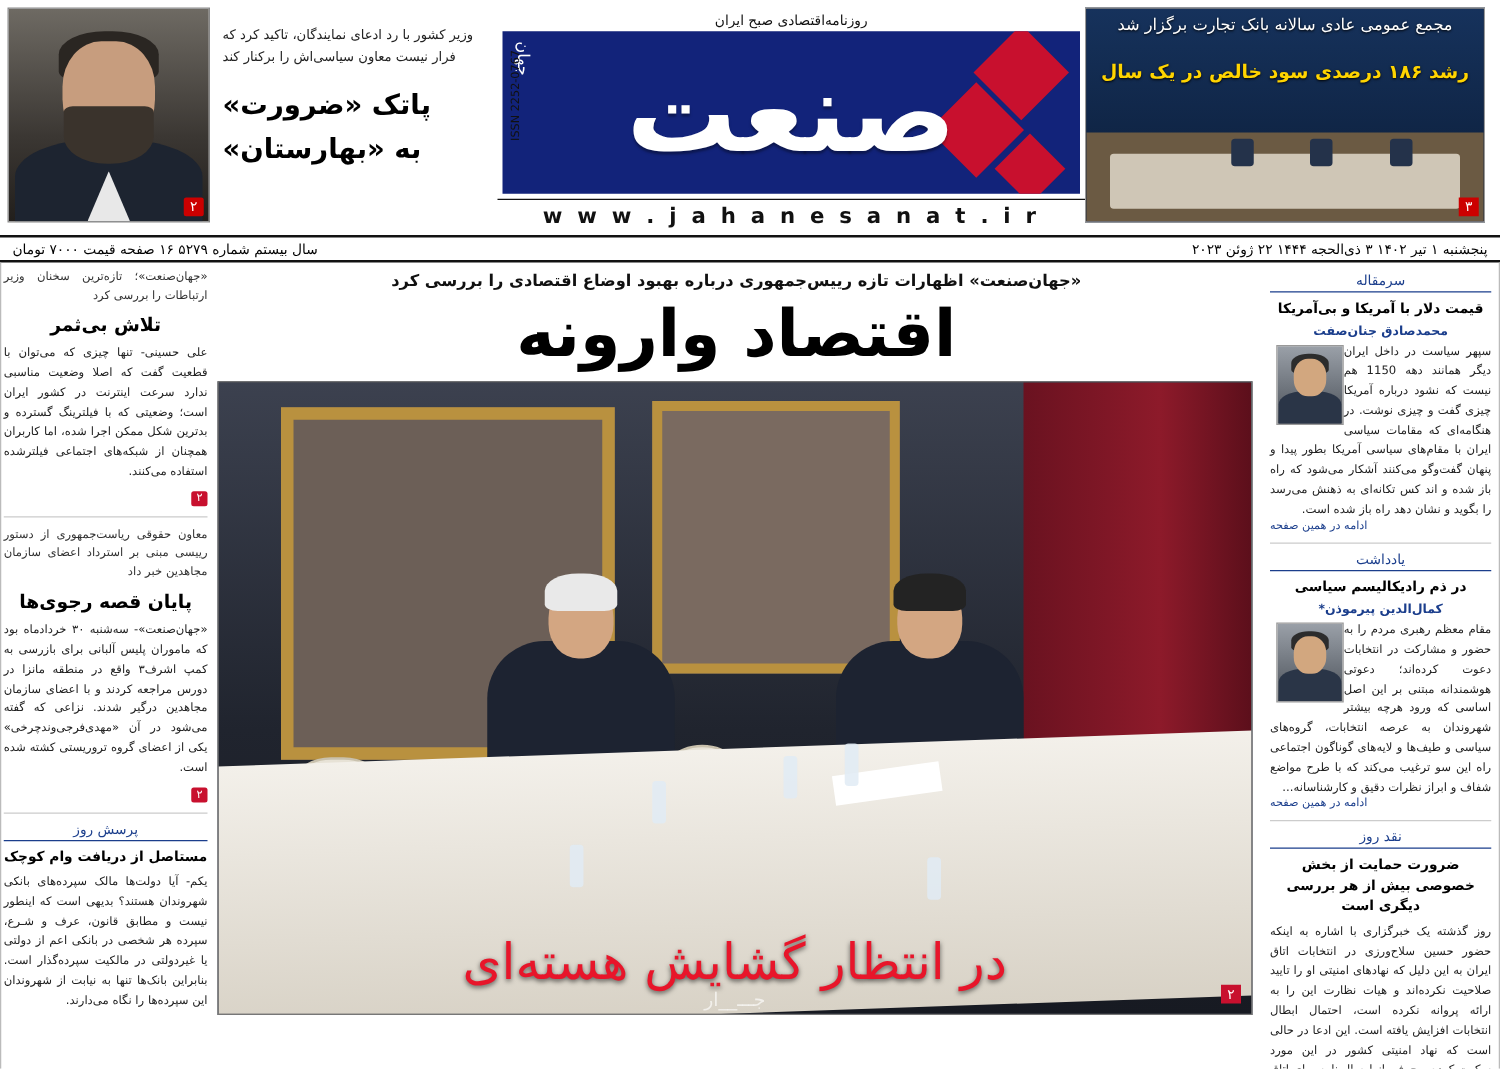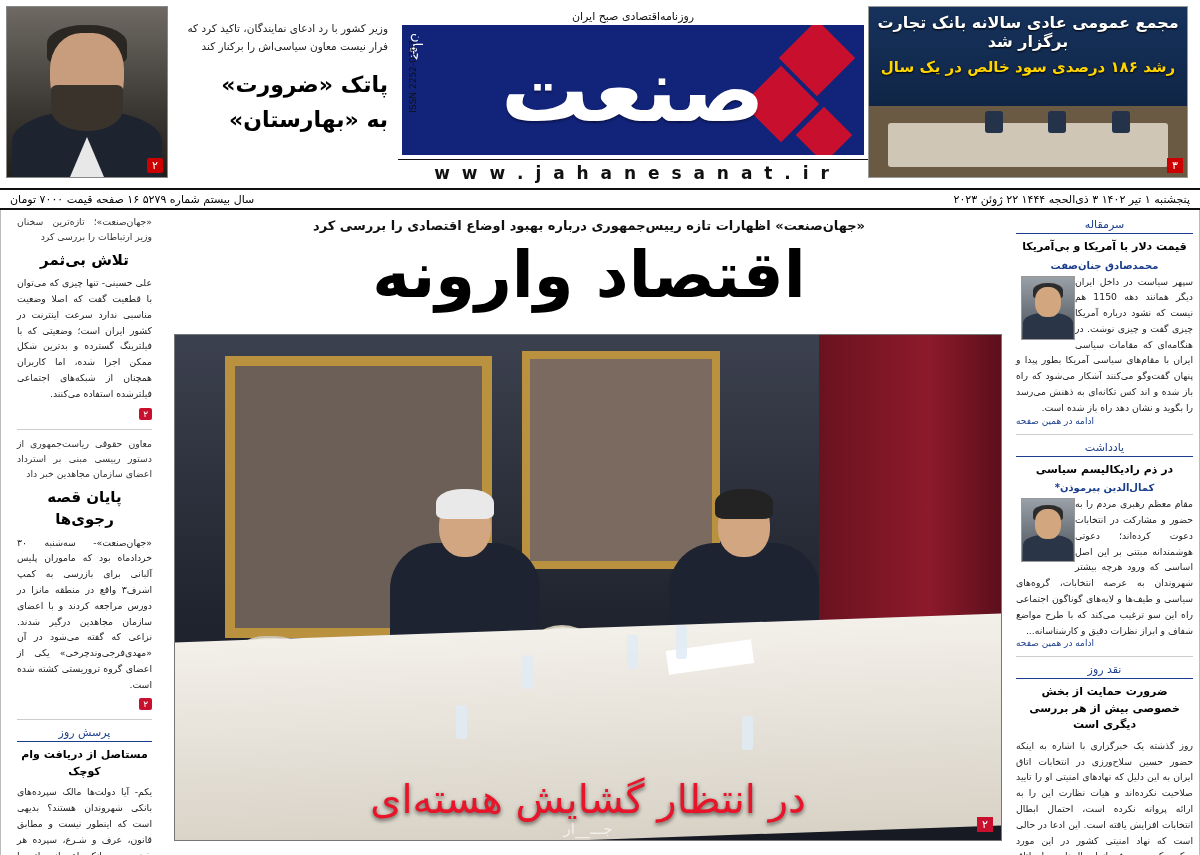--- a/index.html
+++ b/index.html
@@ -48,21 +48,21 @@
     position:absolute;left:50%;bottom:0;width:34px;height:40px;
     transform:translateX(-50%);background:#e8e8e8;
     clip-path:polygon(50% 0,100% 100%,0 100%);
   }
   .mh-portrait .pnum{
     position:absolute;right:4px;bottom:4px;background:#c00;color:#fff;
     font-size:11px;padding:1px 5px;border-radius:2px;
   }
 
   .mh-head-right{
-    flex:0 0 230px;text-align:right;padding:14px 10px 0 10px;
+    flex:0 0 230px;text-align:left;padding:14px 10px 0 10px;
     box-sizing:border-box;
   }
   .mh-head-right .kicker{font-size:10.5px;line-height:1.7;color:#222;}
   .mh-head-right .htitle{
     font-size:22px;font-weight:bold;line-height:1.5;margin-top:12px;color:#000;
   }
 
   .mh-logo{
     flex:0 0 470px;text-align:center;position:relative;padding-top:4px;
   }
@@ -101,37 +101,37 @@
     overflow:hidden;background:#0d1b33;height:170px;
   }
   .mh-promo .ph-sky{position:absolute;inset:0;background:linear-gradient(180deg,#16325c 0%,#0b1c36 100%);}
   .mh-promo .ph-stage{position:absolute;left:0;right:0;top:58%;bottom:0;background:#6b5a43;}
   .mh-promo .ph-desk{position:absolute;left:6%;right:6%;bottom:6%;height:26%;background:#cfc6b6;border-radius:3px;}
   .mh-promo .ph-chair{position:absolute;bottom:26%;width:18px;height:22px;background:#24324a;border-radius:3px;}
   .mh-promo .banner{
     position:absolute;top:6px;right:6px;left:6px;text-align:center;
     color:#ffd400;font-size:15px;font-weight:bold;text-shadow:0 1px 2px #000;
   }
-  .mh-promo .banner .l2{display:block;color:#fff;font-size:16px;font-weight:bold;margin-bottom:7px;}
+  .mh-promo .banner .l2{display:block;color:#fff;font-size:13px;font-weight:normal;margin-bottom:20px;}
   .mh-promo .pnum{position:absolute;right:4px;bottom:4px;background:#c00;color:#fff;font-size:11px;padding:1px 5px;}
 
   
   .infostrip{
     display:flex;flex-direction:row-reverse;align-items:center;justify-content:space-between;
     font-size:11px;padding:3px 10px;border-bottom:2px solid #111;height:20px;box-sizing:border-box;
   }
   .infostrip .left{direction:rtl;}
   .infostrip .right{direction:rtl;}
 
   
   .content{display:flex;flex-direction:row-reverse;height:645px;box-sizing:border-box;}
 
   
   .col-right{
-    flex:0 0 168px;border-left:1px solid #bbb;padding:4px 16px;box-sizing:border-box;
+    flex:0 0 168px;border-left:1px solid #bbb;padding:4px 2px;box-sizing:border-box;
     text-align:right;direction:rtl;
   }
   .col-left{
     flex:0 0 190px;border-right:1px solid #bbb;padding:4px 6px;box-sizing:border-box;
     text-align:right;direction:rtl;
   }
   .col-center{flex:1 1 auto;padding:4px 8px;box-sizing:border-box;direction:rtl;}
 
   .sec-label{
     display:block;text-align:center;font-size:11px;color:#1b3e8c;font-weight:normal;
@@ -161,22 +161,22 @@
   .thumb .h{position:absolute;left:50%;top:6px;width:30px;height:16px;transform:translateX(-50%);
     background:#2c2c2c;border-radius:46% 46% 20% 20%;}
   .thumb .b{position:absolute;left:50%;bottom:0;width:50px;height:26px;transform:translateX(-50%);
     background:#2a3547;border-radius:40% 40% 0 0;}
 
   
   .kicker-center{
     text-align:center;font-size:13px;font-weight:bold;color:#111;line-height:1.6;margin:2px 0 2px;
   }
   .main-title{
-    text-align:center;font-size:64px;font-weight:bold;letter-spacing:-1px;
-    line-height:1.15;margin:2px 0 22px;color:#000;
+    text-align:center;font-size:52px;font-weight:bold;letter-spacing:-1px;
+    line-height:1.15;margin:2px 0 6px;color:#000;
   }
   .photo-wrap{
     position:relative;width:100%;height:505px;border:1px solid #777;overflow:hidden;
     background:#2b2f3a;
   }
   .p-wall{position:absolute;inset:0;background:linear-gradient(180deg,#3c414f 0%,#20242e 55%,#171a22 100%);}
   .p-curtain{position:absolute;right:0;top:0;width:22%;height:66%;background:linear-gradient(90deg,#6a1220,#8d1a2a 60%,#5c0f1b);}
   .p-frame{position:absolute;left:6%;top:4%;width:30%;height:52%;border:10px solid #b9913f;background:#6c5f57;}
   .p-frame2{position:absolute;left:42%;top:3%;width:22%;height:40%;border:8px solid #b9913f;background:#7a6a60;}
   .p-table{

